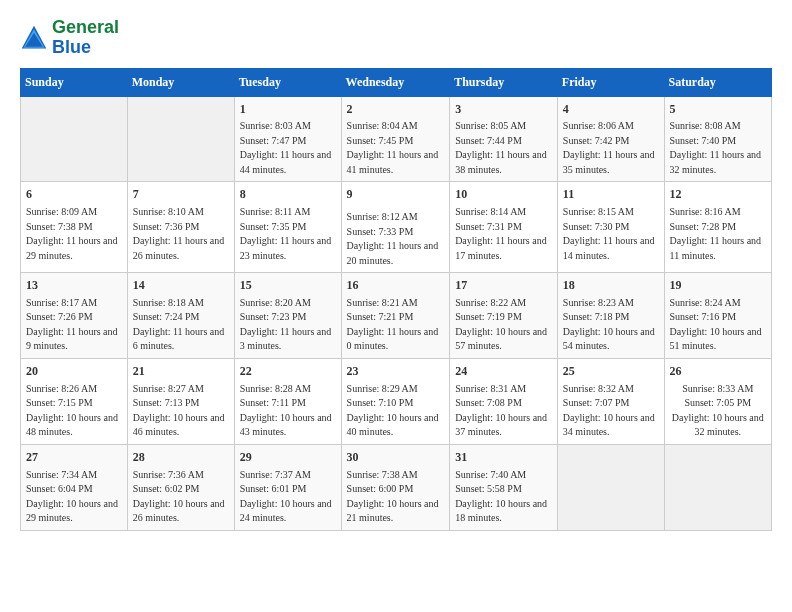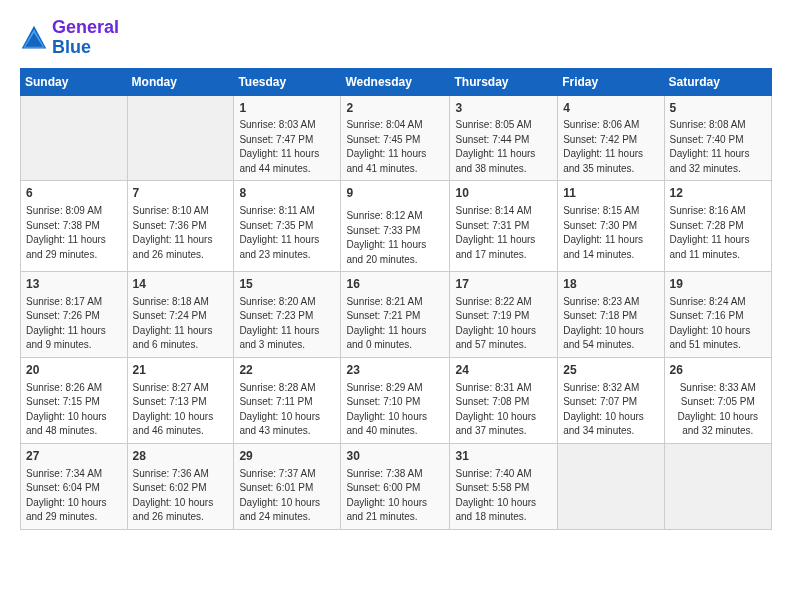--- a/index.html
+++ b/index.html
@@ -25,21 +25,21 @@
     .logo {
       display: flex;
       align-items: center;
       gap: 4px;
     }
     .logo-text {
       font-size: 18px;
       font-weight: bold;
       line-height: 1.1;
     }
-    .logo-general { color: #6d28d9; }
+    .logo-general { color: #15803d; }
     .logo-blue { color: #1565c0; }
     .logo-icon {
       width: 28px;
       height: 28px;
     }
     .title-block {
       text-align: right;
     }
     .month-title {
       font-size: 38px;
@@ -49,20 +49,21 @@
     }
     .location {
       font-size: 16px;
       color: #555;
       text-align: right;
     }
     .calendar {
       width: 100%;
       border-collapse: collapse;
       font-size: 10.5px;
+      font-family: Liberation Serif, serif;
     }
     .calendar th {
       background: #1565c0;
       color: #fff;
       padding: 6px 4px;
       text-align: left;
       font-size: 12px;
       font-weight: 600;
       border: 1px solid #1565c0;
     }

